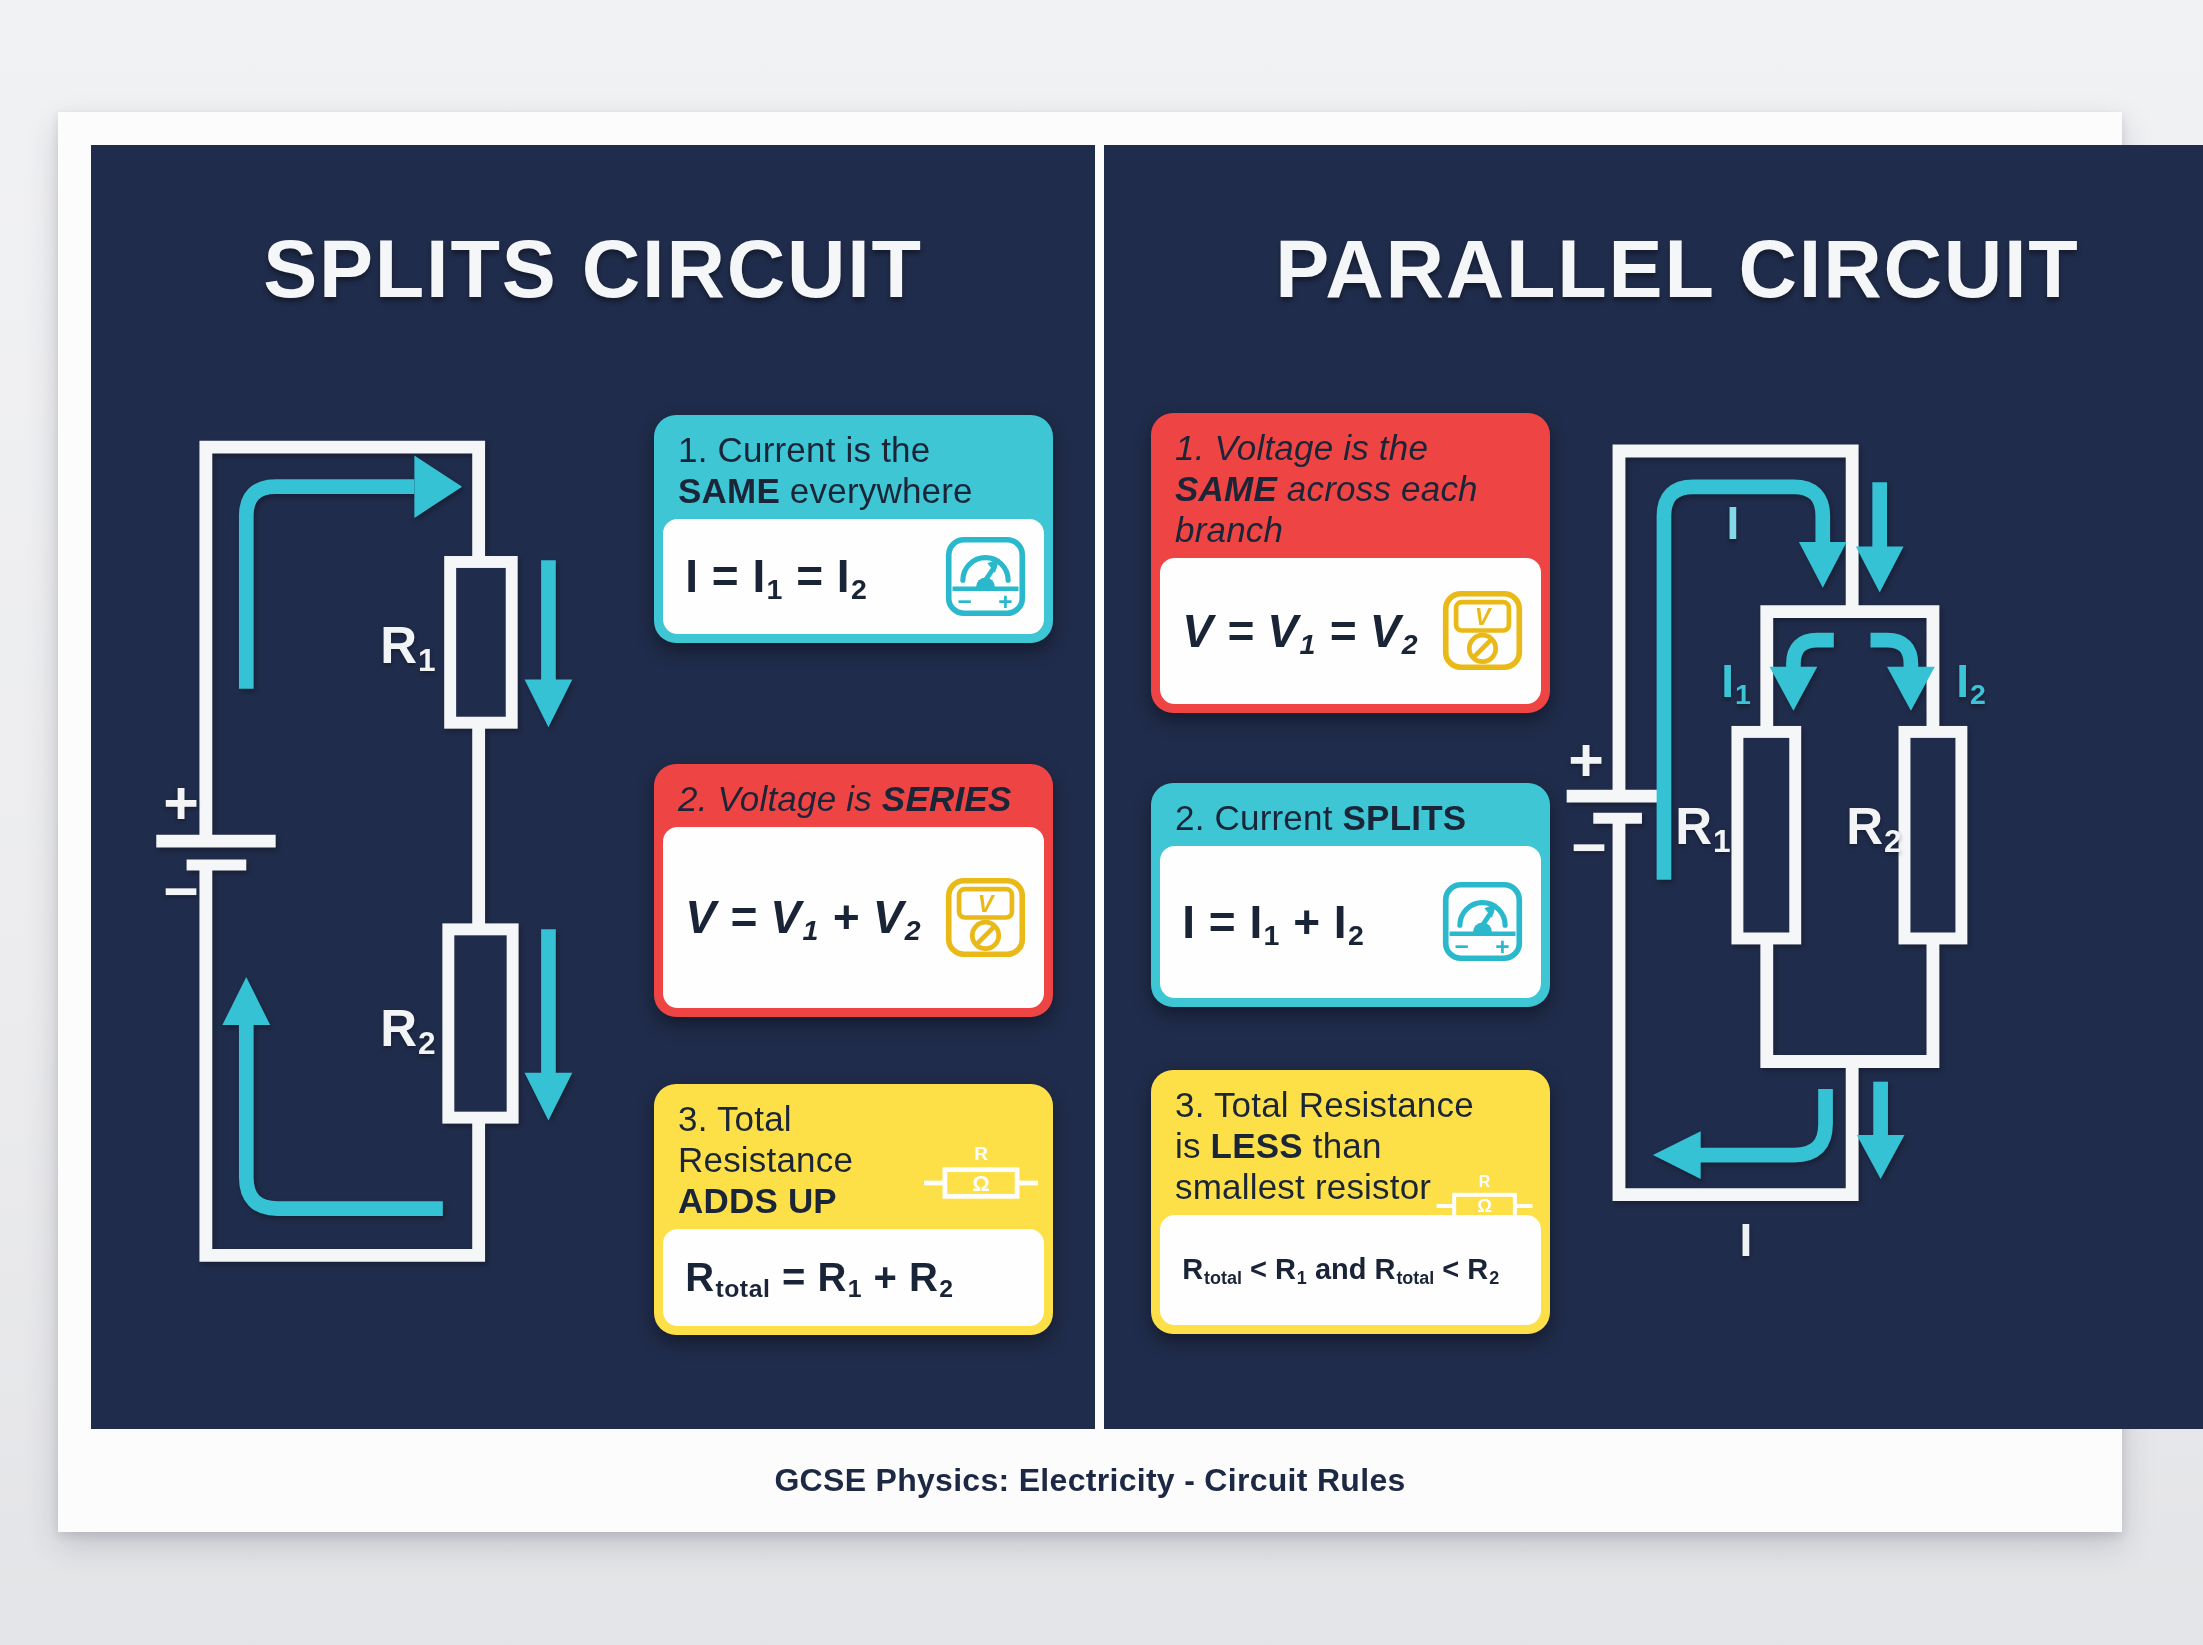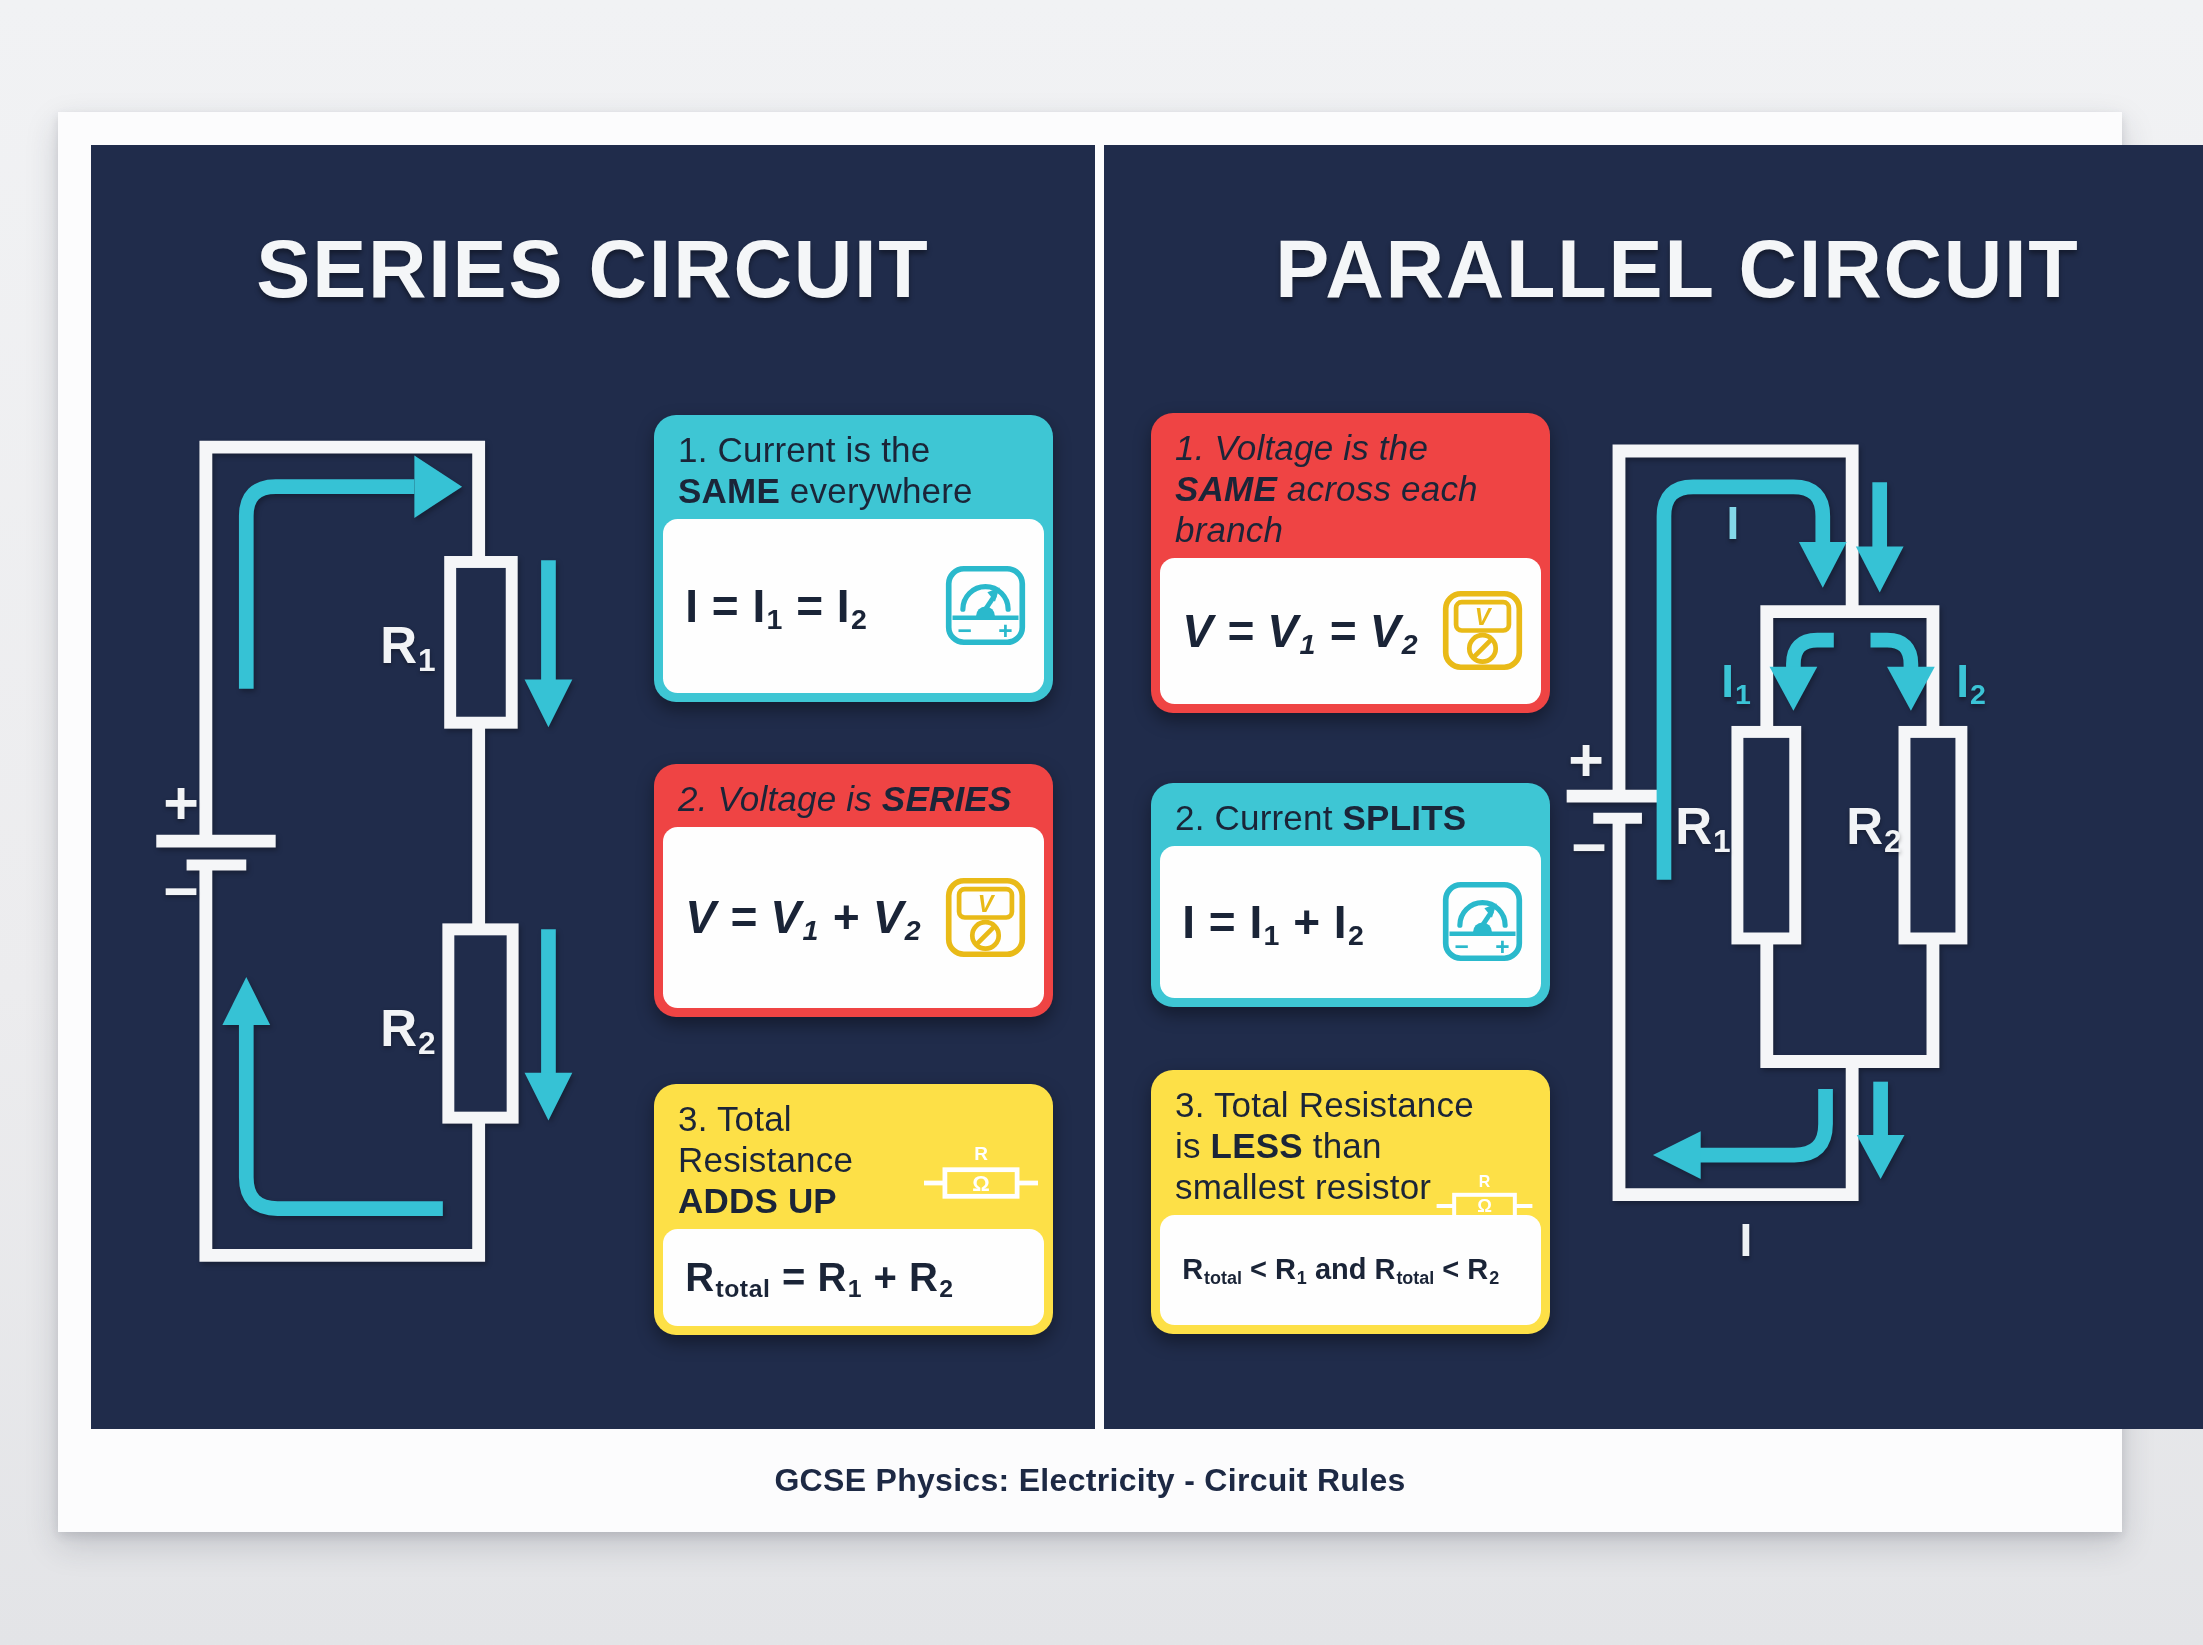--- a/index.html
+++ b/index.html
@@ -46,21 +46,21 @@
        align-items:center;justify-content:center;font-size:32px;font-weight:600;
        color:#1d2944;letter-spacing:0.3px;}
 </style>
 </head>
 <body>
 
 <div class="stage">
   <div class="poster-card">
 
     <div class="panel left">
-      <div class="panel-title">SERIES CIRCUIT</div>
+      <div class="panel-title">SPLITS CIRCUIT</div>
 
       <svg class="circuit" width="1004" height="1284" viewBox="0 0 1093 1398">
 
         <g stroke="#f5f6f8" stroke-width="14" fill="none">
           <path d="M125 758 V329 H422 V1209 H125 V784"></path>
         </g>
 
         <path d="M71 758 H201" stroke="#f5f6f8" stroke-width="14"></path>
         <path d="M104 784 H169" stroke="#f5f6f8" stroke-width="12"></path>
 
@@ -79,21 +79,21 @@
           <path d="M383 1158 H203 Q169 1158 169 1124 V954"></path>
         </g>
         <polygon points="143,958 195,958 169,906" fill="#36c2d5"></polygon>
       </svg>
 
       <div class="lbl sign" style="left:90px;top:658px;">+</div>
       <div class="lbl sign" style="left:90px;top:746px;">−</div>
       <div class="lbl res" style="left:317px;top:500px;">R<sub>1</sub></div>
       <div class="lbl res" style="left:317px;top:883px;">R<sub>2</sub></div>
 
-      <div class="info-card cyan" style="left:563px;top:270px;width:399px;height:287px;">
+      <div class="info-card cyan" style="left:563px;top:270px;width:399px;height:228px;">
         <div class="card-head">1. Current is the <b>SAME</b> everywhere</div>
         <div class="card-body">
           <span class="fml">I = I<sub>1</sub> = I<sub>2</sub></span>
           <svg class="meter-icon" width="83" height="83" viewBox="0 0 88 88">
             <g stroke="#2ab9cc" fill="none" stroke-width="6">
               <rect x="5" y="5" width="78" height="78" rx="16"></rect>
               <path d="M9 57 H79" stroke-width="5"></path>
               <path d="M20 48 A24 24 0 0 1 68 48" stroke-width="5.5" stroke-linecap="round"></path>
               <path d="M40 54 L54 33" stroke-width="5"></path>
             </g>

